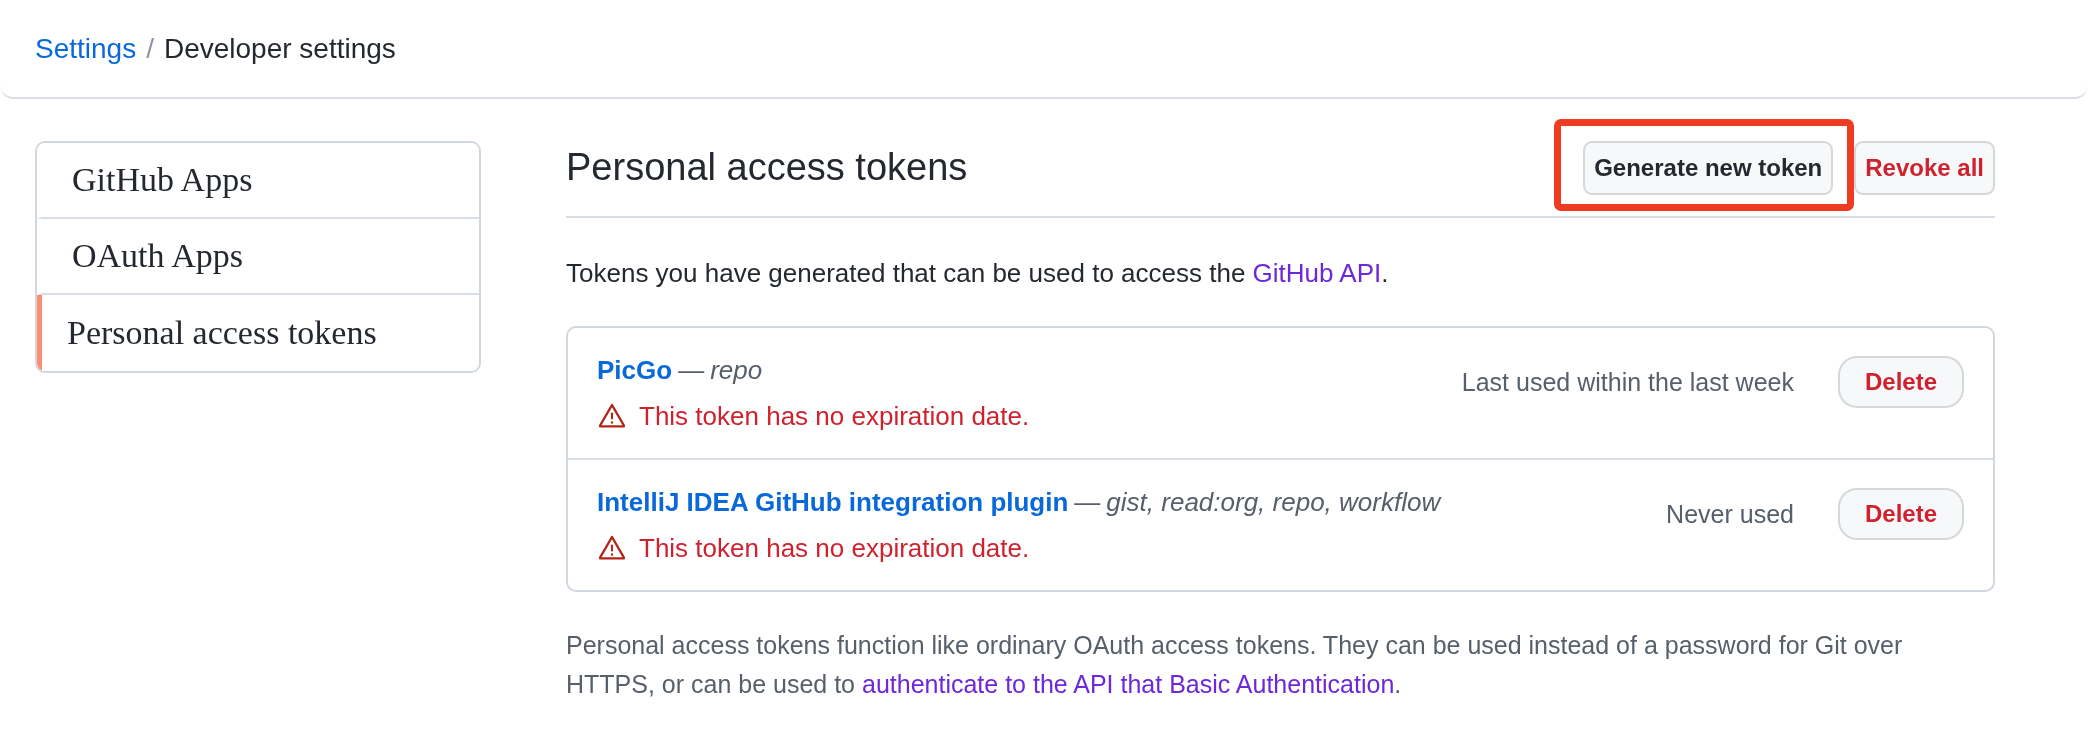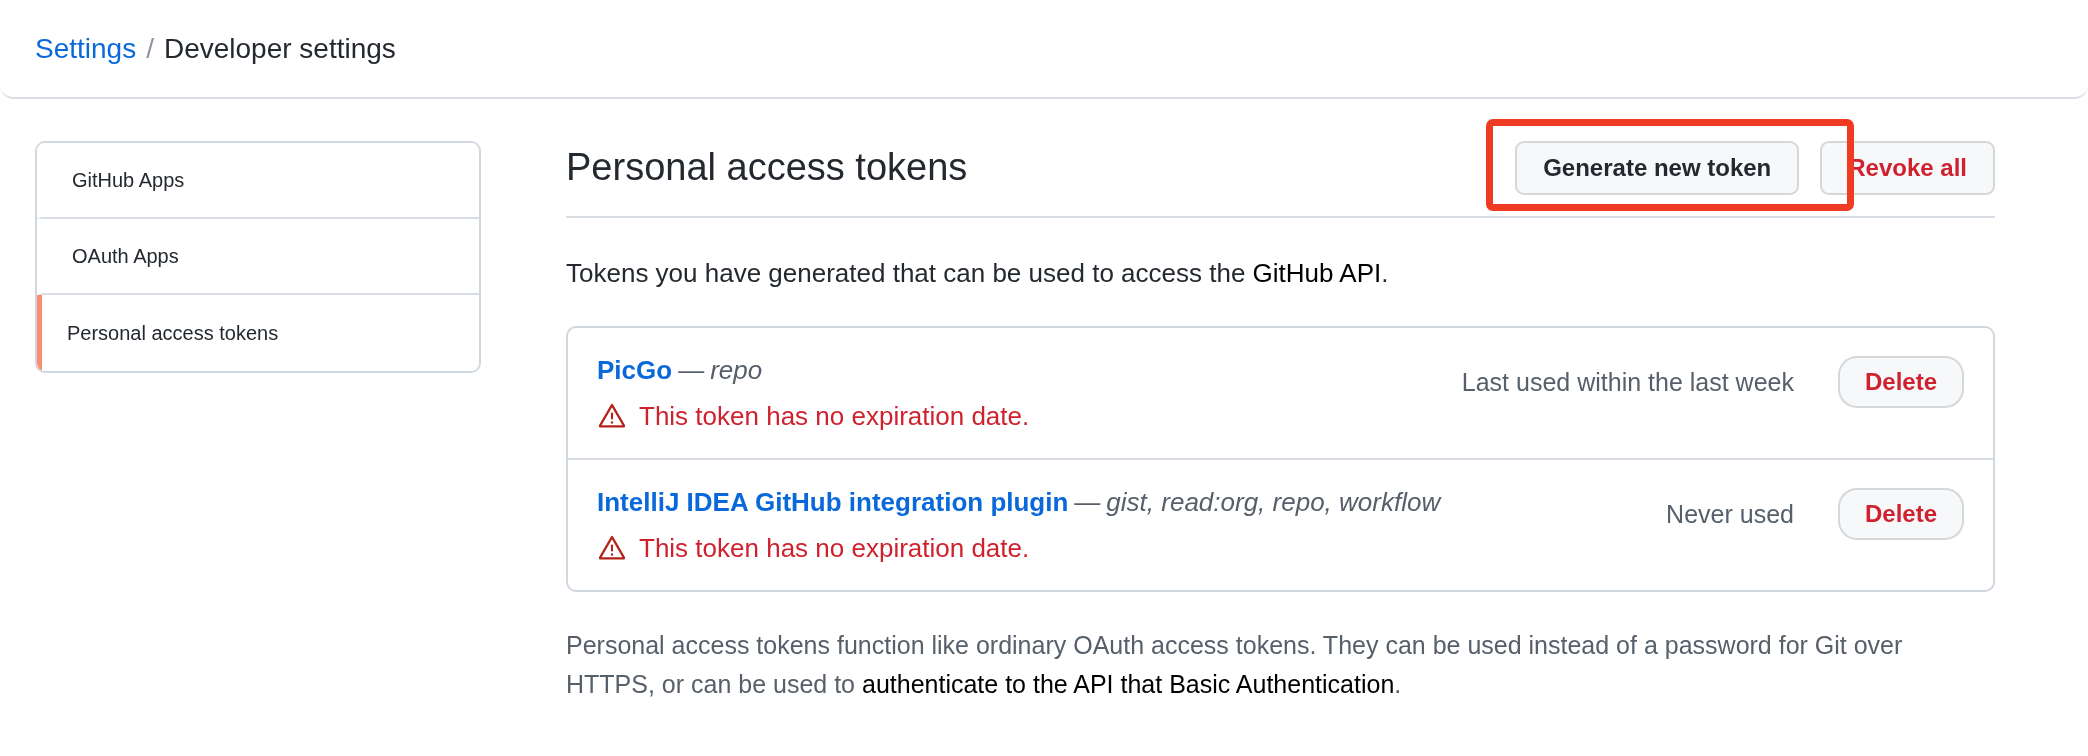--- a/index.html
+++ b/index.html
@@ -62,27 +62,28 @@
     border: 2px solid #d0d7de;
     border-radius: 10px;
     overflow: hidden;
     background: #ffffff;
   }
   .side-item {
     height: 76px;
     display: flex;
     align-items: center;
     padding-left: 30px;
-    font-size: 20px;
+    font-size: 34px;
     color: #24292f;
     box-sizing: border-box;
     border-bottom: 2px solid #d8dee4;
     border-left: 5px solid transparent;
     background: #ffffff;
     white-space: nowrap;
+    font-family: Liberation Serif, serif;
   }
   .side-item:last-child {
     border-bottom: none;
   }
   .side-item.selected {
     border-left: 5px solid #fd8c73;
     padding-left: 25px;
   }
 
   
@@ -116,21 +117,21 @@
     position: relative;
   }
 
   .btn {
     font-family: "Liberation Sans", sans-serif;
     font-size: 24px;
     font-weight: bold;
     background: #f6f8fa;
     border: 2px solid rgba(27,31,36,0.15);
     border-radius: 9px;
-    padding: 13px 26px;
+    padding: 13px 9px;
     line-height: 1;
     cursor: pointer;
     white-space: nowrap;
   }
   .btn-default { color: #24292f; }
   .btn-danger  { color: #cf222e; }
 
   
   .annot-box {
     position: absolute;
@@ -144,21 +145,21 @@
     box-sizing: border-box;
   }
 
   .intro {
     font-size: 26px;
     color: #24292f;
     margin: 37px 0 0 0;
     line-height: 1.4;
   }
   .intro a, .foot a {
-    color: #000000;
+    color: #6d28d9;
     text-decoration: none;
   }
 
   
   .token-list {
     margin-top: 35px;
     border: 2px solid #d0d7de;
     border-radius: 10px;
     overflow: hidden;
     background: #ffffff;

